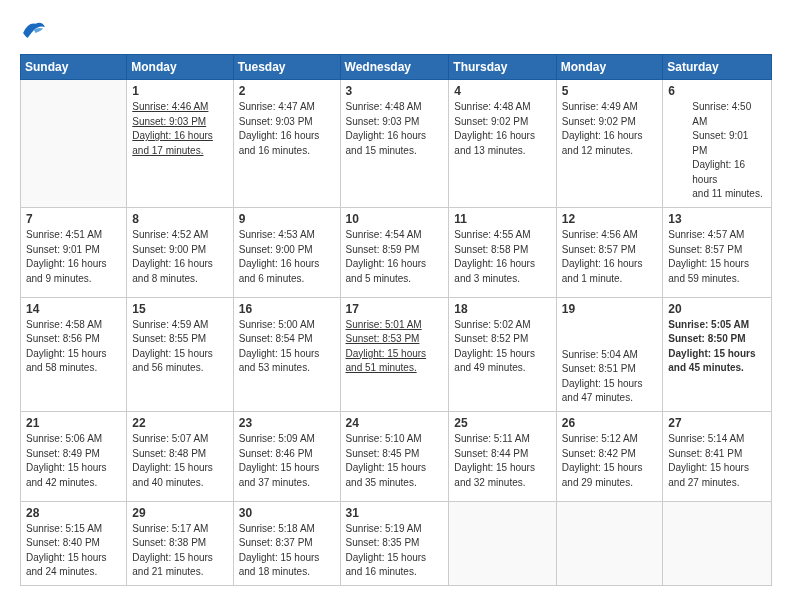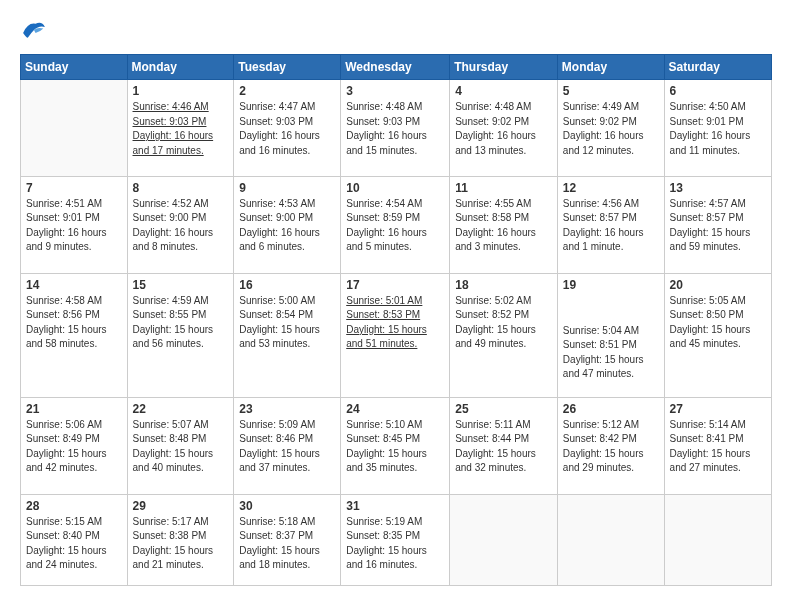--- a/index.html
+++ b/index.html
@@ -169,21 +169,21 @@
           </td>
           <td>
             <span class="day-num">5</span>
             <div class="day-info" style="white-space: pre-line;">Sunrise: 4:49 AM
 Sunset: 9:02 PM
 Daylight: 16 hours
 and 12 minutes.</div>
           </td>
           <td>
             <span class="day-num">6</span>
-            <div class="day-info" style="white-space: pre-line;">Sunrise: 4:50 AM
+            <div class="day-info" style="white-space: pre-line; margin-left: 24px;">Sunrise: 4:50 AM
 Sunset: 9:01 PM
 Daylight: 16 hours
 and 11 minutes.</div>
           </td>
         </tr>
         <tr>
           <td>
             <span class="day-num">7</span>
             <div class="day-info" style="white-space: pre-line;">Sunrise: 4:51 AM
 Sunset: 9:01 PM
@@ -271,21 +271,21 @@
           </td>
           <td>
             <span class="day-num">19</span>
             <div class="day-info" style="white-space: pre-line; margin-top: 32px;">Sunrise: 5:04 AM
 Sunset: 8:51 PM
 Daylight: 15 hours
 and 47 minutes.</div>
           </td>
           <td>
             <span class="day-num">20</span>
-            <div class="day-info" style="white-space: pre-line;">Sunrise: 5:05 AM
+            <div class="day-info" style="white-space: pre-line; font-weight: bold;">Sunrise: 5:05 AM
 Sunset: 8:50 PM
 Daylight: 15 hours
 and 45 minutes.</div>
           </td>
         </tr>
         <tr>
           <td>
             <span class="day-num">21</span>
             <div class="day-info" style="white-space: pre-line;">Sunrise: 5:06 AM
 Sunset: 8:49 PM

